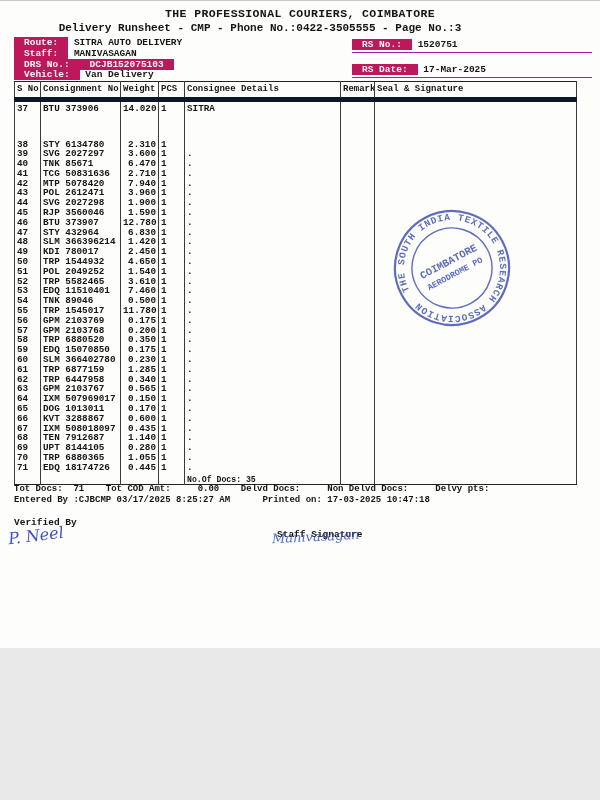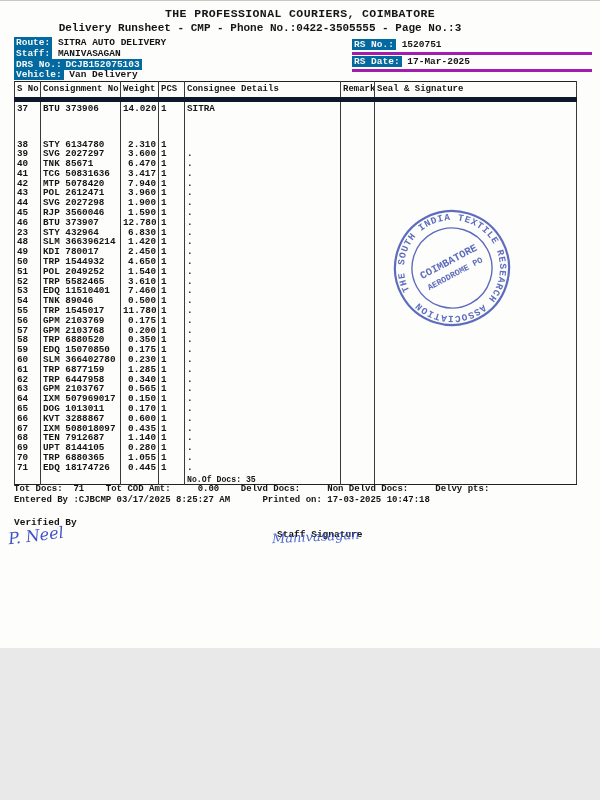--- a/index.html
+++ b/index.html
@@ -12,23 +12,23 @@
   .topline { position:absolute; top:0; left:0; width:100%; height:1px; background:#c9c9c4; }
   .title {
     position:absolute; top:7px; left:0; right:0; text-align:center;
     font-size:11.5px; font-weight:bold; letter-spacing:.4px;
   }
   .subtitle {
     position:absolute; top:22px; left:0; right:80px; text-align:center;
     font-size:11px; font-weight:bold;
   }
   .info-left { position:absolute; left:14px; top:38px; font-size:9.5px; font-weight:bold; line-height:10.8px; white-space:nowrap; }
-  .chip { background:#0369a1; color:#f7f7f2; padding:0 2px; }
+  .chip { background:#be185d; color:#f7f7f2; padding:0 10px; }
   .info-right { position:absolute; left:352px; top:39px; width:240px; font-size:9.5px; font-weight:bold; }
-  .info-right .irow { border-bottom:3px solid #a21caf; padding:0 0 2px; margin-bottom:1px; white-space:nowrap; }
+  .info-right .irow { border-bottom:1px solid #a21caf; padding:0 0 2px; margin-bottom:11px; white-space:nowrap; }
 
   table.runsheet {
     position:absolute; left:14px; top:81px; width:562px;
     border-collapse:collapse; table-layout:fixed;
     border-left:1px solid #3a3a3a; border-right:1px solid #3a3a3a;
     border-top:1.5px solid #222; border-bottom:1.5px solid #222;
     font-weight:bold;
   }
   table.runsheet th {
     border-bottom:5px solid #0f172a; font-size:9px; text-align:left;
@@ -133,21 +133,21 @@
           <td>TNK 85671</td>
           <td class="c-weight">6.470</td>
           <td>1</td>
           <td>.</td>
           <td></td>
           <td></td>
         </tr>
         <tr>
           <td>41</td>
           <td>TCG 50831636</td>
-          <td class="c-weight">3.417</td>
+          <td class="c-weight">2.710</td>
           <td>1</td>
           <td>.</td>
           <td></td>
           <td></td>
         </tr>
         <tr>
           <td>42</td>
           <td>MTP 5078420</td>
           <td class="c-weight">7.940</td>
           <td>1</td>
@@ -185,21 +185,21 @@
         <tr>
           <td>46</td>
           <td>BTU 373907</td>
           <td class="c-weight">12.780</td>
           <td>1</td>
           <td>.</td>
           <td></td>
           <td></td>
         </tr>
         <tr>
-          <td>23</td>
+          <td>47</td>
           <td>STY 432964</td>
           <td class="c-weight">6.830</td>
           <td>1</td>
           <td>.</td>
           <td></td>
           <td></td>
         </tr>
         <tr>
           <td>48</td>
           <td>SLM 366396214</td>

